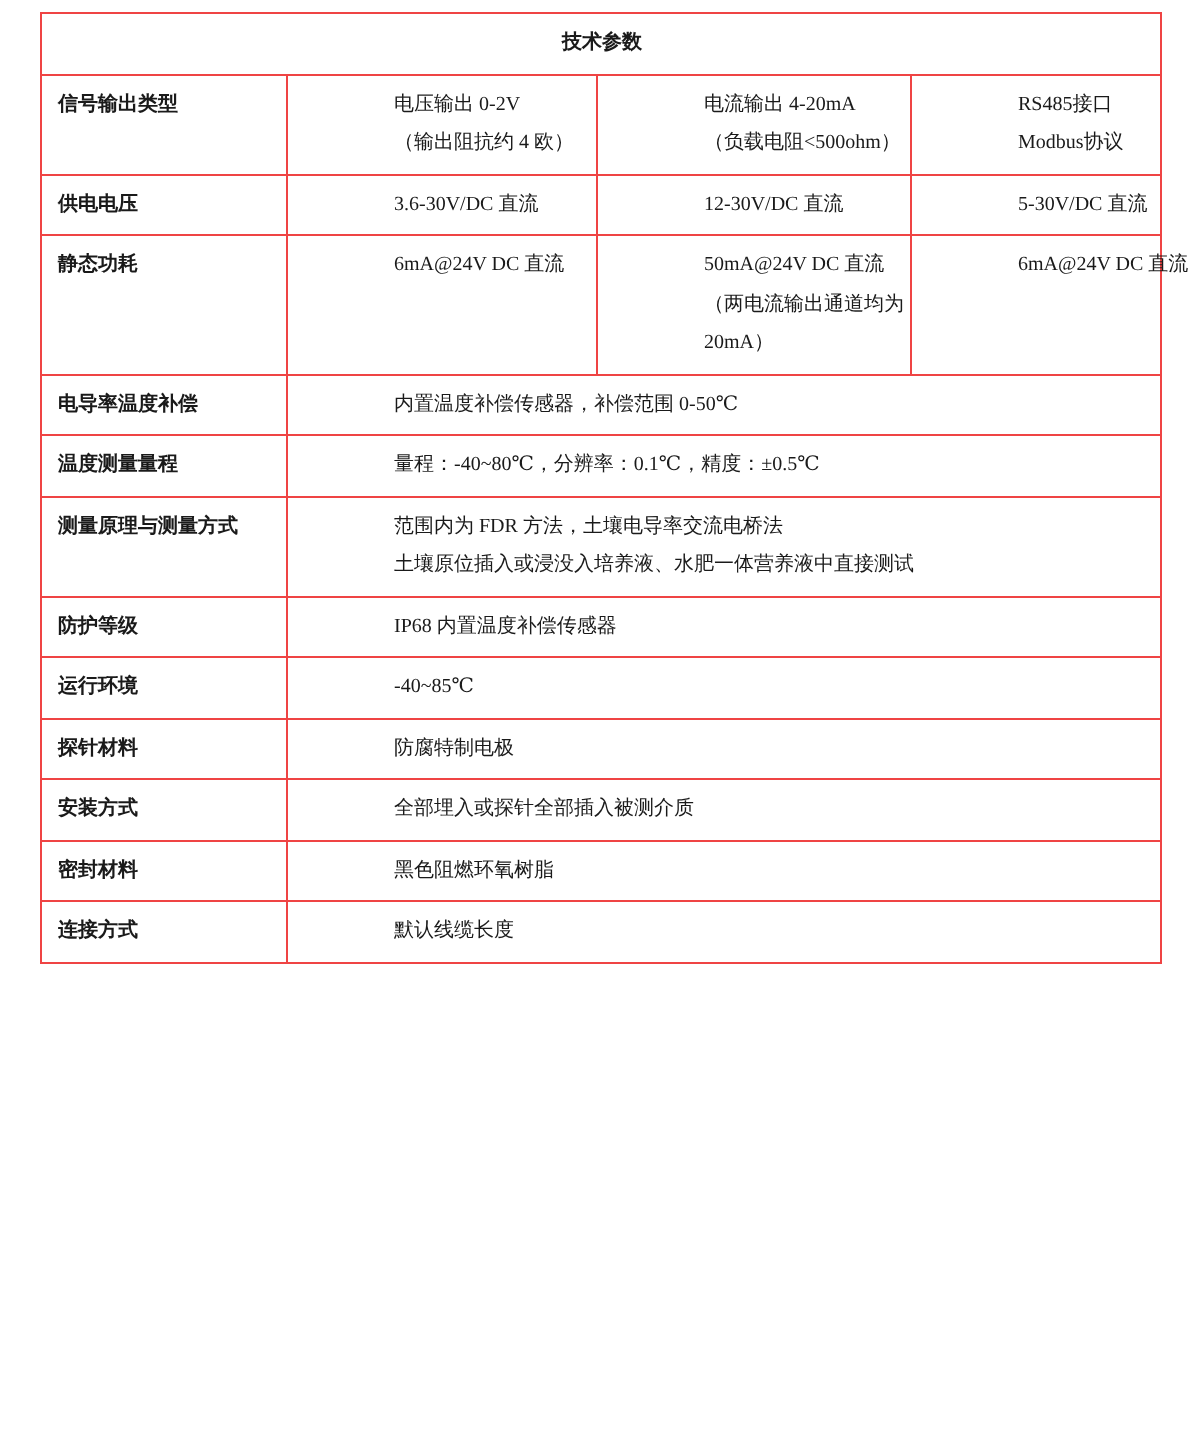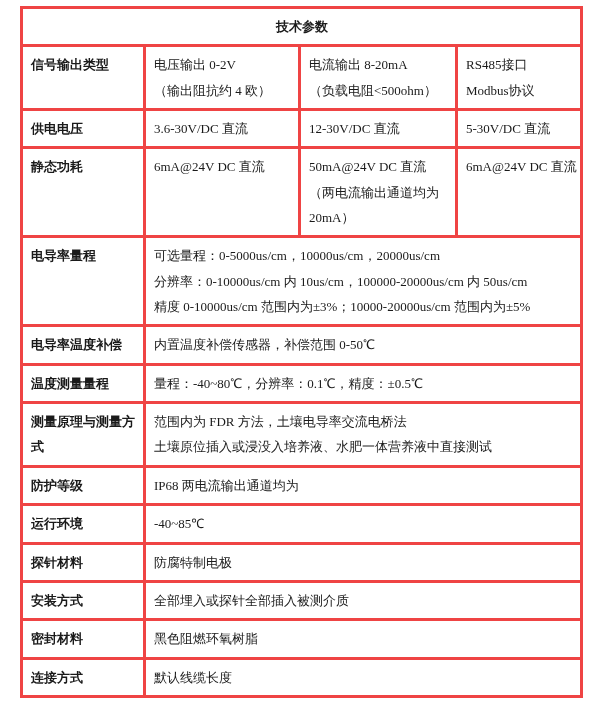--- a/index.html
+++ b/index.html
@@ -25,42 +25,41 @@
     width: 560px;
     border-collapse: collapse;
     table-layout: fixed;
   }
   table.spec col.c-label { width: 123px; }
   table.spec col.c-a     { width: 155px; }
   table.spec col.c-b     { width: 157px; }
   table.spec col.c-c     { width: 125px; }
 
   table.spec td {
-    border: 3px solid #ef4444;
+    border: 1px solid #ef4444;
     vertical-align: top;
     padding: 5px 7px 5px 8px;
-    font-size: 13px;
+    font-size: 10px;
     line-height: 1.95;
     word-break: break-word;
-    font-family: Liberation Serif, serif;
   }
   td.title-cell {
     text-align: center;
     font-weight: bold;
     font-size: 12.5px;
     padding: 5px 0 6px 0;
     line-height: 1.5;
   }
   td.label-cell {
     font-weight: bold;
     font-size: 12.5px;
     line-height: 1.85;
     padding-left: 9px;
   }
-  .line { display: block; white-space: nowrap; }
+  .line { display: block; white-space: nowrap; margin-left: 45px; }
   .line.wrap { white-space: normal; }
 </style>
 </head>
 <body>
 
 <div class="page">
   <table class="spec">
     <colgroup>
       <col class="c-label">
         <col class="c-a">
@@ -71,21 +70,21 @@
         <tr>
           <td class="title-cell" colspan="4">技术参数</td>
         </tr>
         <tr>
           <td class="label-cell">信号输出类型</td>
           <td>
             <span class="line">电压输出 0-2V</span>
             <span class="line">（输出阻抗约 4 欧）</span>
           </td>
           <td>
-            <span class="line">电流输出 8-20mA</span>
+            <span class="line">电流输出 4-20mA</span>
             <span class="line">（负载电阻&lt;500ohm）</span>
           </td>
           <td>
             <span class="line">RS485接口</span>
             <span class="line">Modbus协议</span>
           </td>
         </tr>
         <tr>
           <td class="label-cell">供电电压</td>
           <td>
@@ -106,28 +105,20 @@
           <td>
             <span class="line">50mA@24V DC 直流</span>
             <span class="line">（两电流输出通道均为</span>
             <span class="line">20mA）</span>
           </td>
           <td>
             <span class="line">6mA@24V DC 直流</span>
           </td>
         </tr>
         <tr>
-          <td class="label-cell">电导率量程</td>
-          <td colspan="3">
-            <span class="line wrap">可选量程：0-5000us/cm，10000us/cm，20000us/cm</span>
-            <span class="line wrap">分辨率：0-10000us/cm 内 10us/cm，100000-20000us/cm 内 50us/cm</span>
-            <span class="line wrap">精度 0-10000us/cm 范围内为±3%；10000-20000us/cm 范围内为±5%</span>
-          </td>
-        </tr>
-        <tr>
           <td class="label-cell">电导率温度补偿</td>
           <td colspan="3">
             <span class="line wrap">内置温度补偿传感器，补偿范围 0-50℃</span>
           </td>
         </tr>
         <tr>
           <td class="label-cell">温度测量量程</td>
           <td colspan="3">
             <span class="line wrap">量程：-40~80℃，分辨率：0.1℃，精度：±0.5℃</span>
           </td>
@@ -135,21 +126,21 @@
         <tr>
           <td class="label-cell">测量原理与测量方式</td>
           <td colspan="3">
             <span class="line wrap">范围内为 FDR 方法，土壤电导率交流电桥法</span>
             <span class="line wrap">土壤原位插入或浸没入培养液、水肥一体营养液中直接测试</span>
           </td>
         </tr>
         <tr>
           <td class="label-cell">防护等级</td>
           <td colspan="3">
-            <span class="line wrap">IP68 两电流输出通道均为</span>
+            <span class="line wrap">IP68 内置温度补偿传感器</span>
           </td>
         </tr>
         <tr>
           <td class="label-cell">运行环境</td>
           <td colspan="3">
             <span class="line wrap">-40~85℃</span>
           </td>
         </tr>
         <tr>
           <td class="label-cell">探针材料</td>

